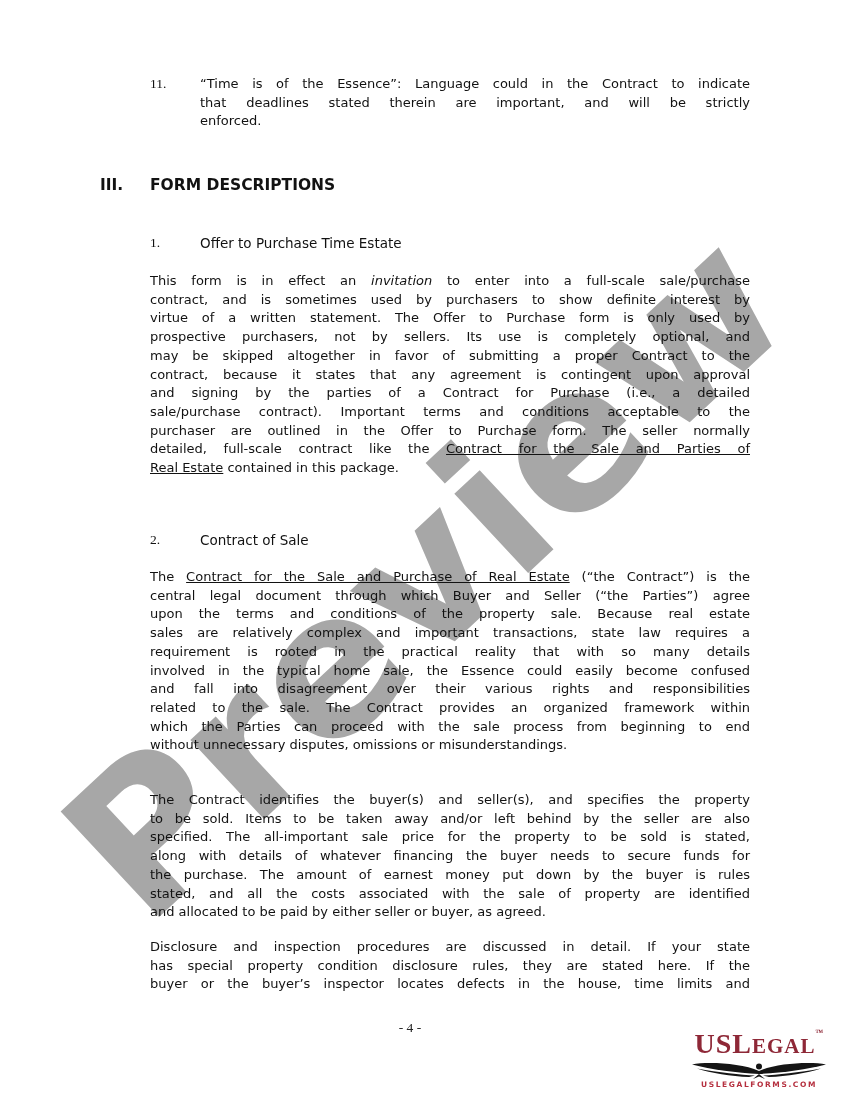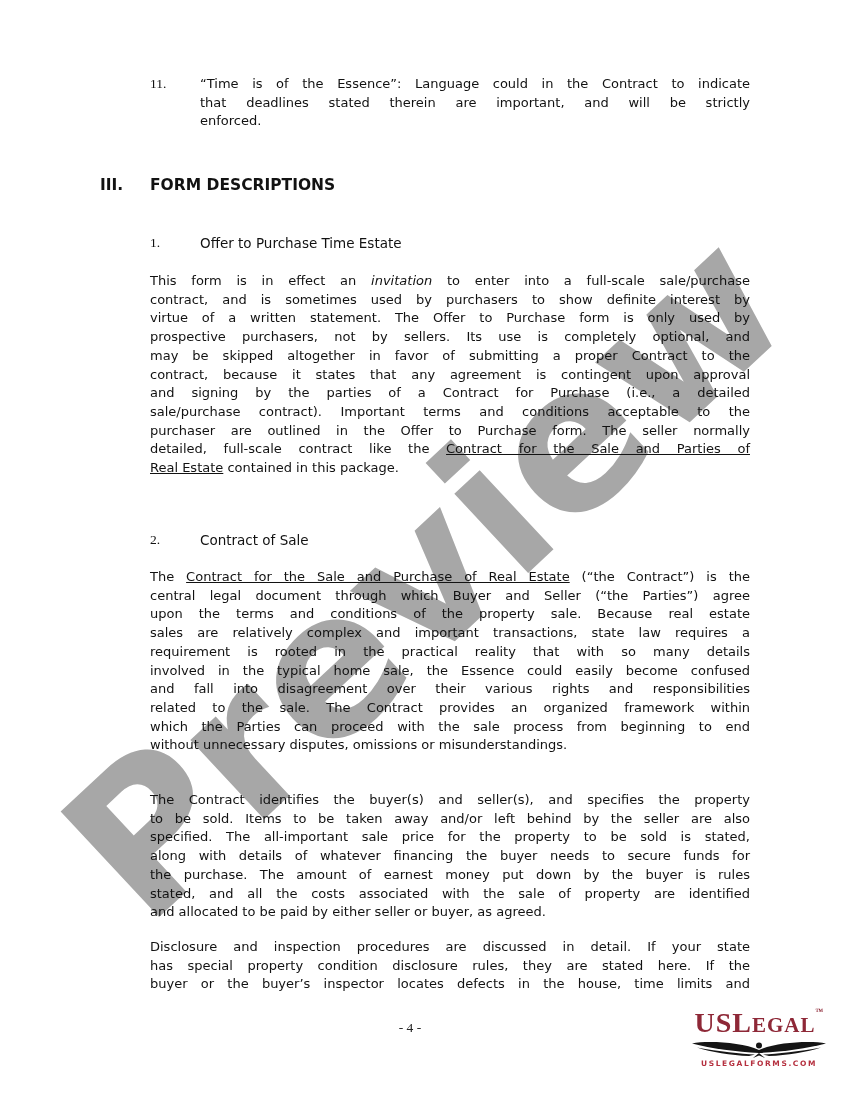--- a/index.html
+++ b/index.html
@@ -31,21 +31,21 @@
   .heading { left:100px; width:650px; font-weight:bold; font-size:15.5px; }
   .heading .hnum { display:inline-block; width:50px; }
   i { font-style:italic; }
   .u { text-decoration:underline; }
   
   .footer {
     position:absolute; left:0; right:30px; top:1020px; text-align:center;
     font-family:"Liberation Serif", serif; font-size:13.5px; color:#222;
   }
   
-  .logo { position:absolute; left:686px; top:997px; width:146px; text-align:center; }
+  .logo { position:absolute; left:686px; top:1018px; width:146px; text-align:center; }
   .brand {
     font-family:"Liberation Serif", serif; font-weight:bold; color:#8e2837;
     line-height:30px; white-space:nowrap;
   }
   .brand .big { font-size:28px; letter-spacing:1px; }
   .brand .small { font-size:21px; letter-spacing:1px; }
   .brand .tm { font-size:8px; vertical-align:18px; color:#8e2837; }
   .eagle { display:block; margin:-2px auto 0; }
   .site {
     margin-top:1px; font-size:7.5px; font-weight:bold; letter-spacing:1.6px;

